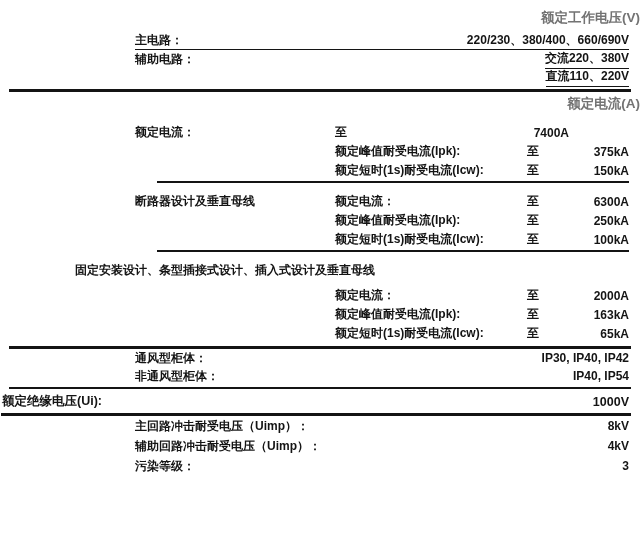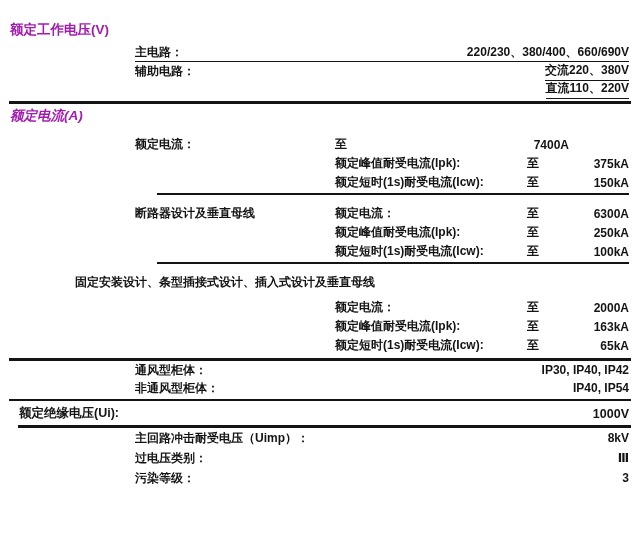--- a/index.html
+++ b/index.html
@@ -9,26 +9,27 @@
     background:#ffffff;
     font-family:"Liberation Sans","DejaVu Sans",sans-serif;
     font-weight:bold;
     font-size:12px;
     color:#141414;
     overflow:hidden;
     box-sizing:border-box;
     padding-top:5px;
   }
   .sec-title{
-    color:#a21caf;
+    color:#737373;
     font-size:13.5px;
     line-height:18px;
-    margin:16px 0 4px 10px;
+    margin:4px 0 4px 10px;
+    text-align:right;
   }
-  .mt3{margin-top:3px;font-style:italic;}
+  .mt3{margin-top:3px;}
   .mt4{margin-top:4px;}
   
   .lvrow{
     display:flex;justify-content:space-between;align-items:center;
     margin:0 11px 0 135px;height:18px;
   }
   .lvrow .val{}
   .u-row{border-bottom:1px solid #141414;gap:44px;}
   .u-val .val{border-bottom:1px solid #141414;padding-bottom:1px;}
   
@@ -42,21 +43,21 @@
   .groupline{margin:0 11px 0 75px;height:19px;line-height:19px;}
   .spacer6{height:6px;}
   .gap9{height:9px;}
   
   .blockline{border-top:2px solid #141414;margin:1px 11px 0 157px;height:0;}
   .midline{border-top:2px solid #141414;margin:2px 9px 0 9px;height:0;}
   .divider{border-top:3px solid #141414;margin:3px 9px 0 9px;height:0;}
   
   .uirow{
     display:flex;justify-content:space-between;align-items:center;
-    margin:2px 9px 0 18px;
+    margin:2px 9px 0 1px;
     padding:2px 2px 3px 1px;
     border-bottom:3px solid #141414;
     font-size:12.5px;
   }
   
   .s5row{
     display:flex;justify-content:space-between;align-items:center;
     margin:0 11px 0 135px;height:20px;
   }
   .s5row .val{text-align:right;}
@@ -160,21 +161,21 @@
   <div class="uirow">
     <span class="lbl">额定绝缘电压(Ui):</span>
     <span class="val">1000V</span>
   </div>
 
   <div class="s5row">
     <span class="lbl">主回路冲击耐受电压（Uimp）：</span>
     <span class="val">8kV</span>
   </div>
   <div class="s5row">
-    <span class="lbl">过电压类别：</span>
-    <span class="val">Ⅲ</span>
+    <span class="lbl">辅助回路冲击耐受电压（Uimp）：</span>
+    <span class="val">4kV</span>
   </div>
   <div class="s5row">
     <span class="lbl">污染等级：</span>
     <span class="val">3</span>
   </div>
 
 </div>
 
 </body></html>

